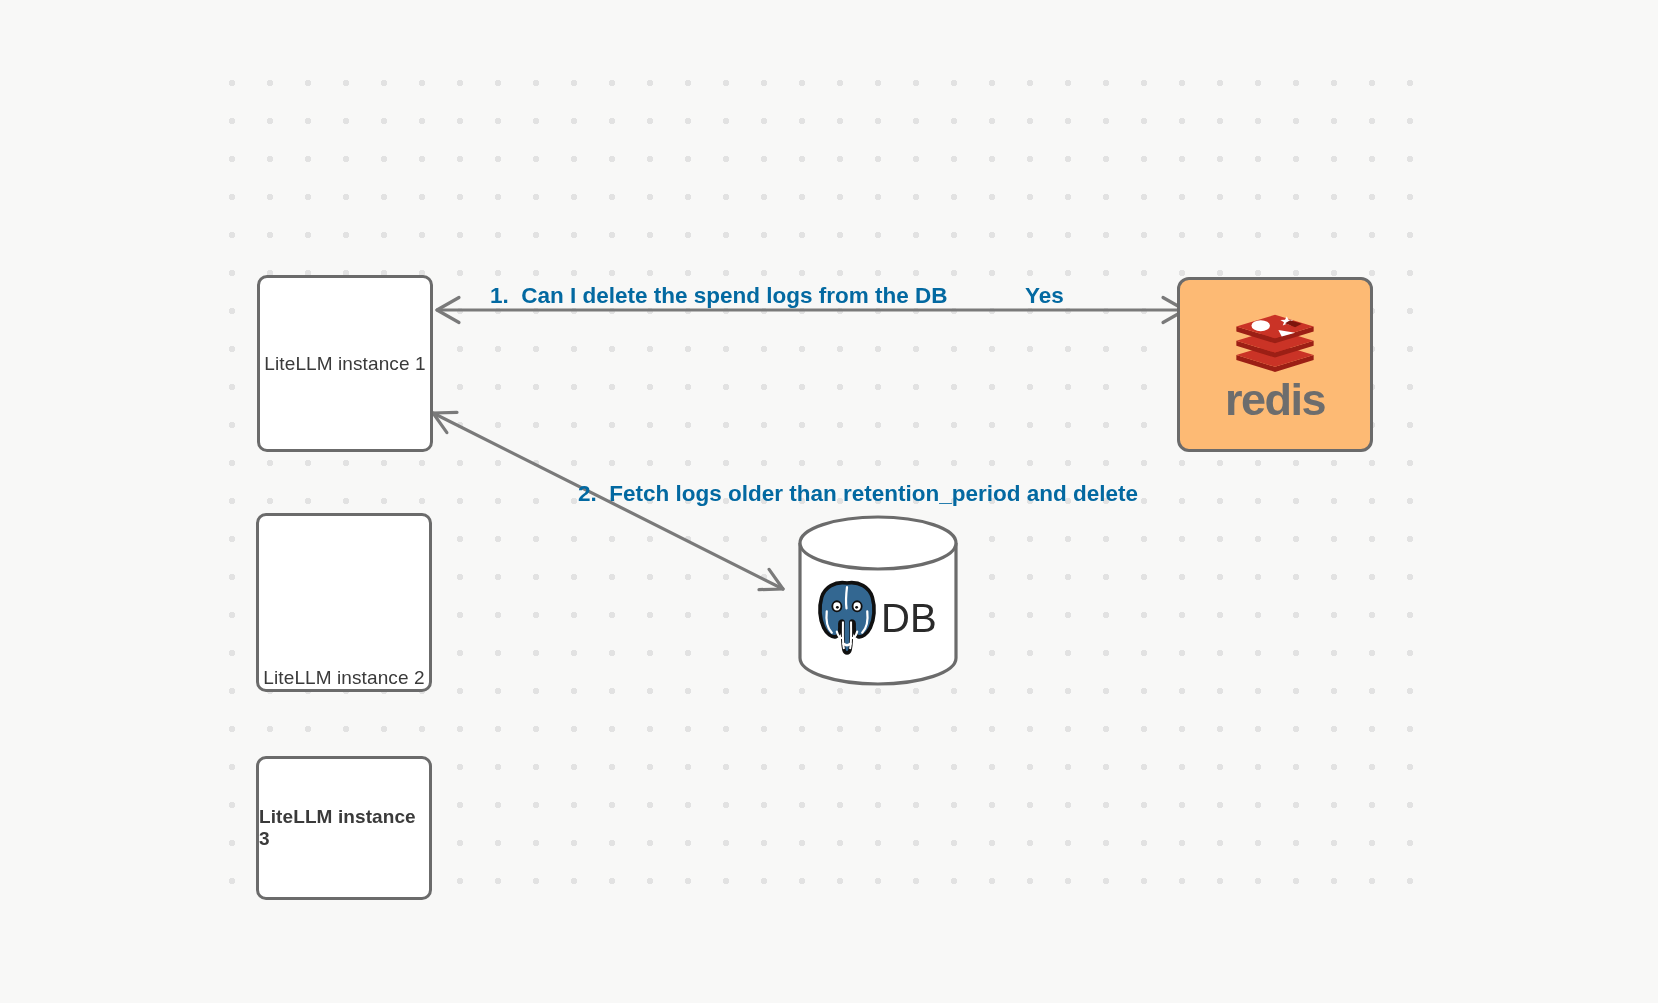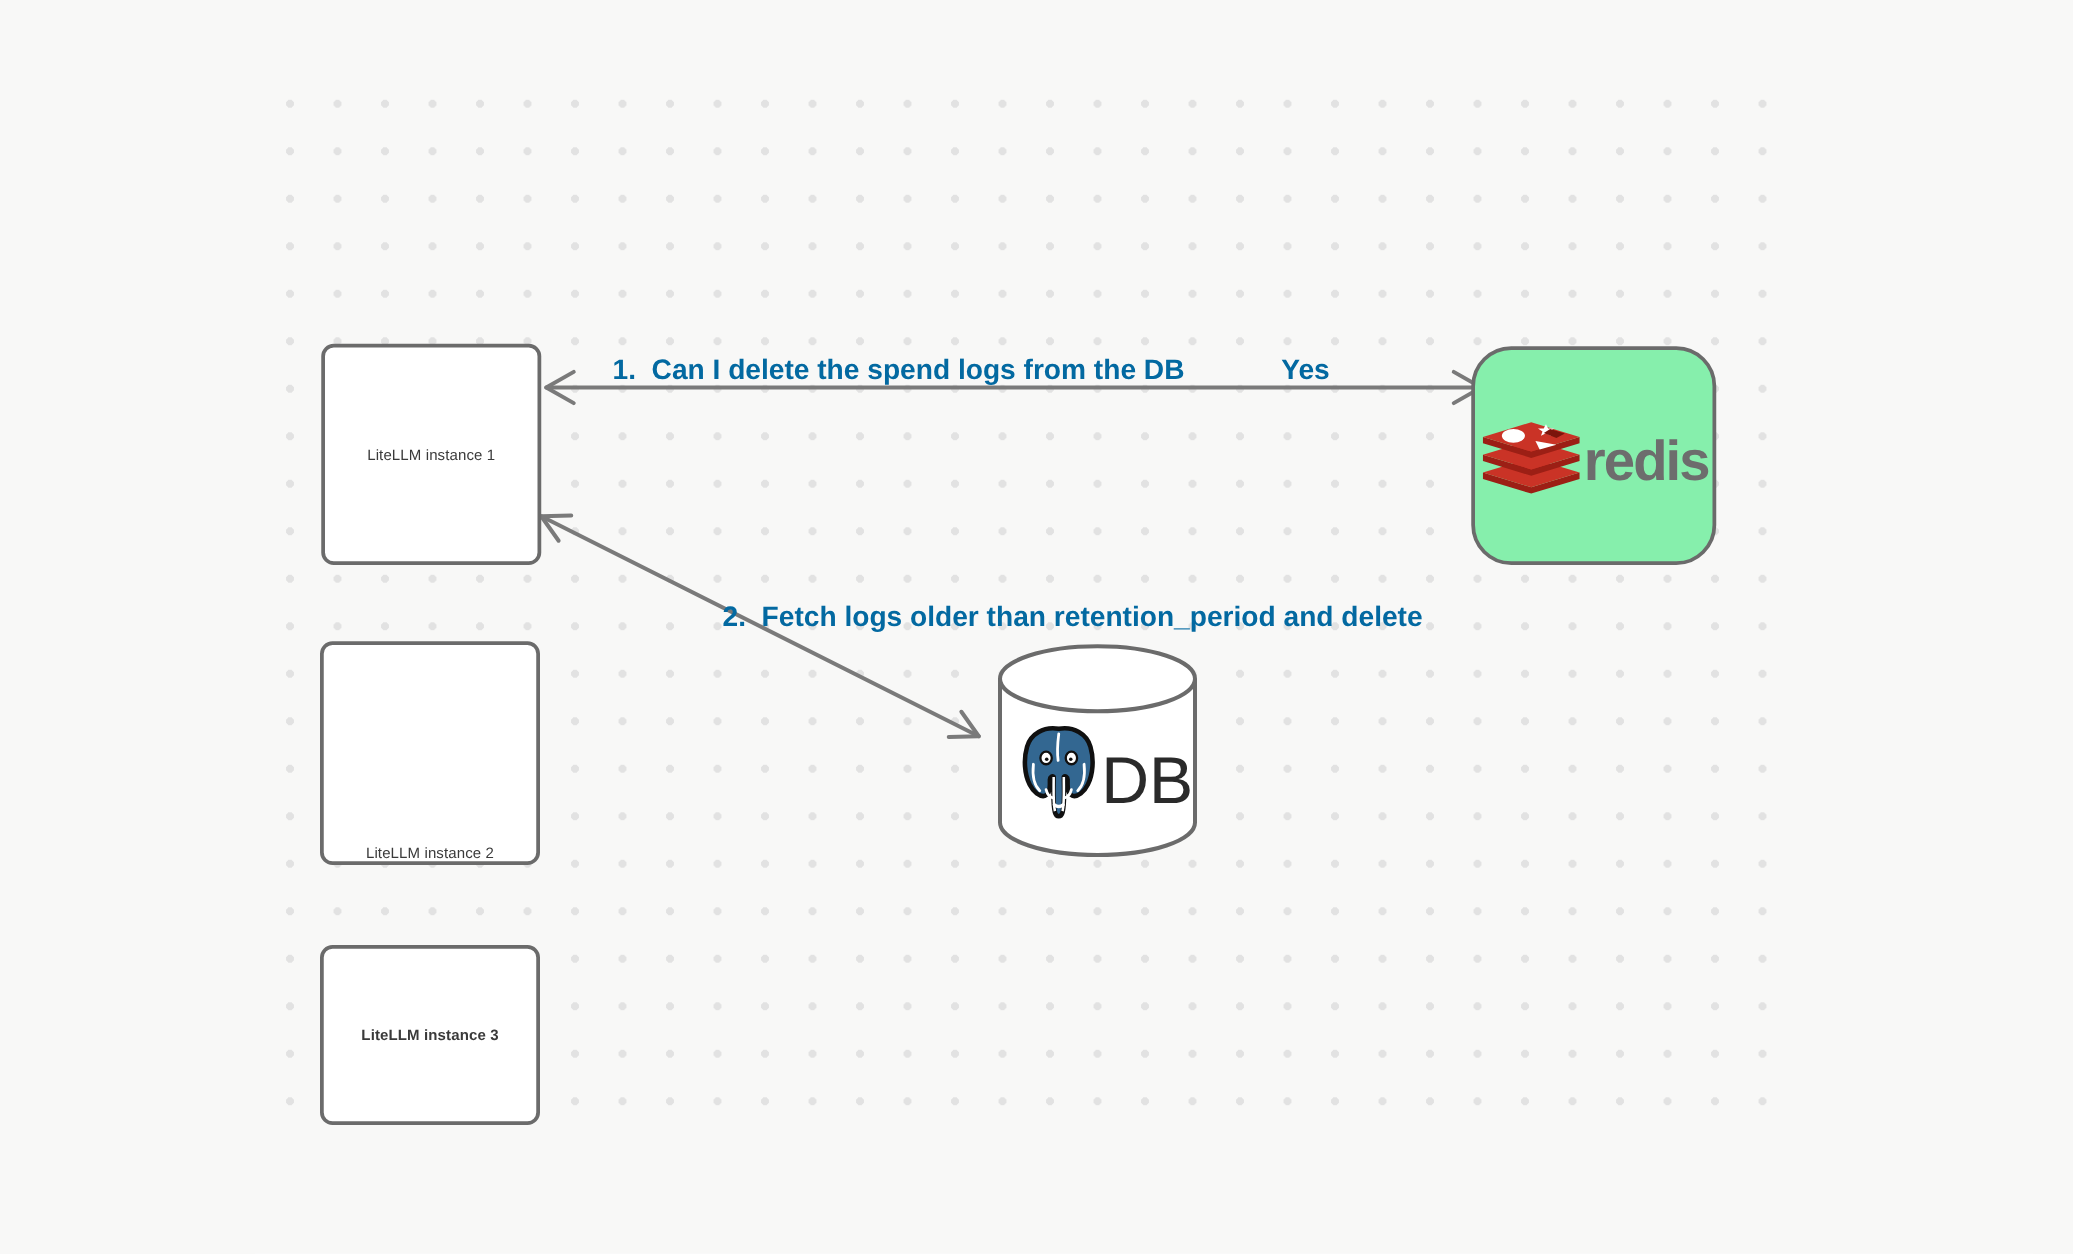--- a/index.html
+++ b/index.html
@@ -28,36 +28,36 @@
     position: absolute;
     width: 176px;
     background: #ffffff;
     border: 3.2px solid #6b6b6b;
     border-radius: 10px;
     display: flex;
     align-items: center;
     justify-content: center;
   }
   .inst-box .inst-label {
-    font-size: 12px;
+    font-size: 19px;
     color: #3a3a3a;
     letter-spacing: 0.1px;
   }
   #box1 { left: 257px; top: 275px; height: 177px; }
   #box2 { left: 256px; top: 513px; height: 179px; align-items: flex-end; }
   #box3 { left: 256px; top: 756px; height: 144px; font-weight: bold; }
   .redis-node {
     position: absolute;
     left: 1177px; top: 277px;
     width: 196px; height: 175px;
-    background: #86efac;
+    background: #fdba74;
     border: 3.2px solid #6b6b6b;
-    border-radius: 32px;
+    border-radius: 12px;
     display: flex;
-    flex-direction: row;
+    flex-direction: column;
     align-items: center;
     justify-content: center;
     padding-top: 6px;
   }
   .redis-wordmark {
     font-size: 45px;
     font-weight: 700;
     letter-spacing: -1.5px;
     color: #6d6d6d;
     line-height: 1;
@@ -70,21 +70,21 @@
     color: #0369a1;
     white-space: pre;
     line-height: 1.2;
   }
   #edge1-label { left: 490px; top: 282px; }
   #edge1-reply { left: 1025px; top: 282px; text-align: right; }
   #edge2-label { left: 578px; top: 456px; margin-top: 24px; }
   .db-label {
     position: absolute;
     left: 881px; top: 598px;
-    font-size: 53px;
+    font-size: 40px;
     font-weight: 500;
     color: #2a2a2a;
     line-height: 1;
   }
   .pg-icon {
     position: absolute;
     left: 812px; top: 579px;
     width: 70px; height: 79px;
   }
 </style>

